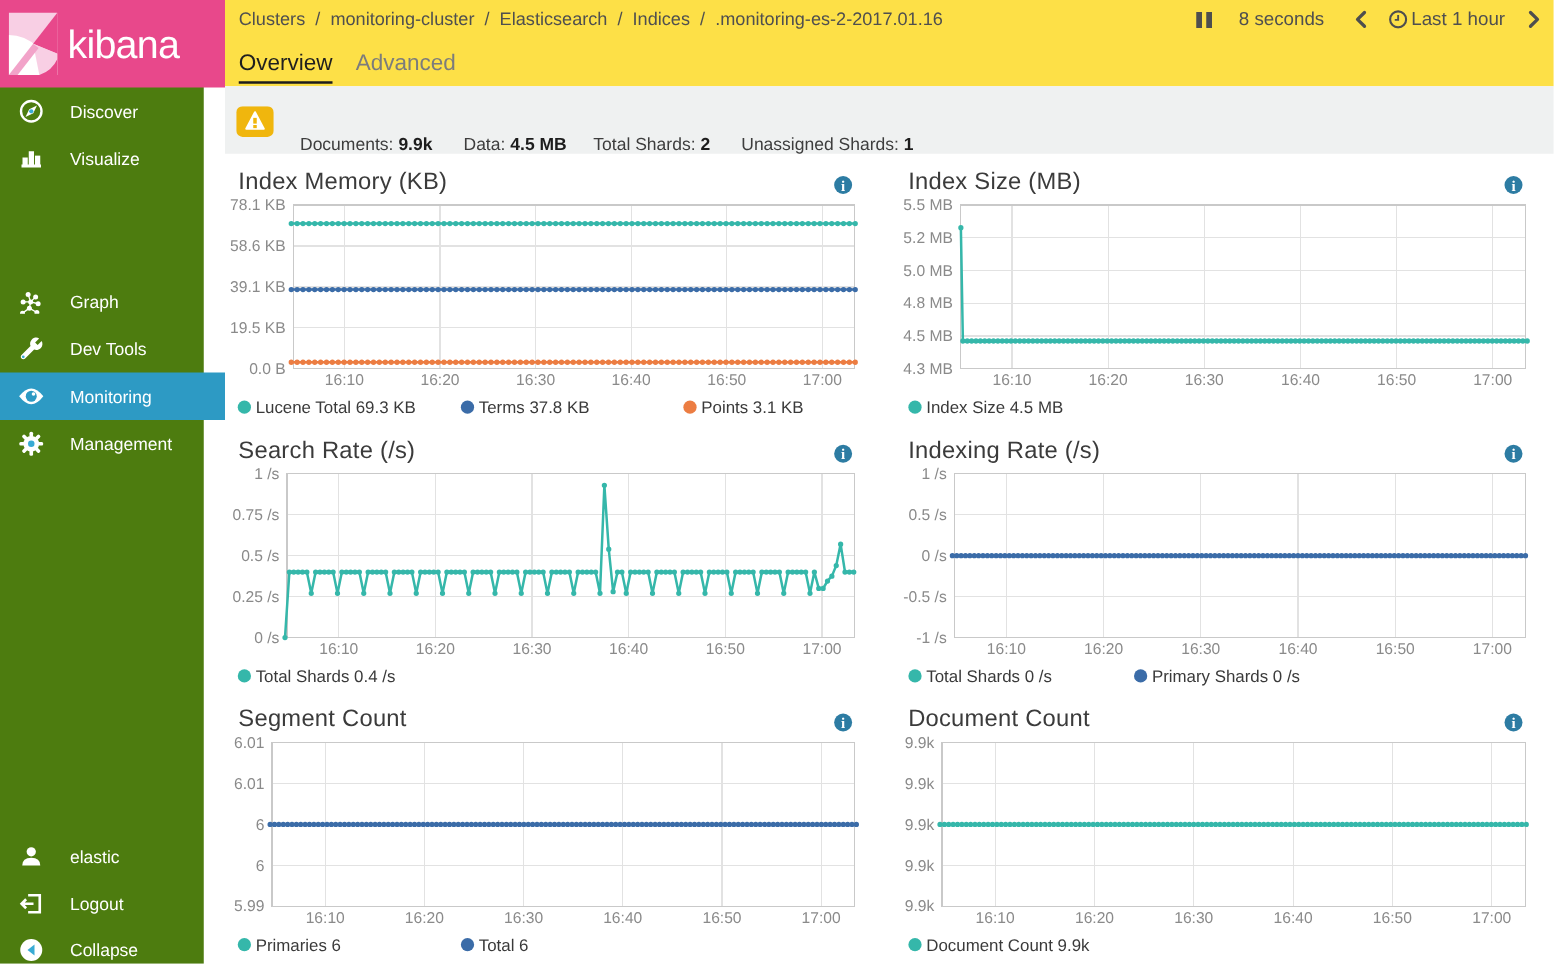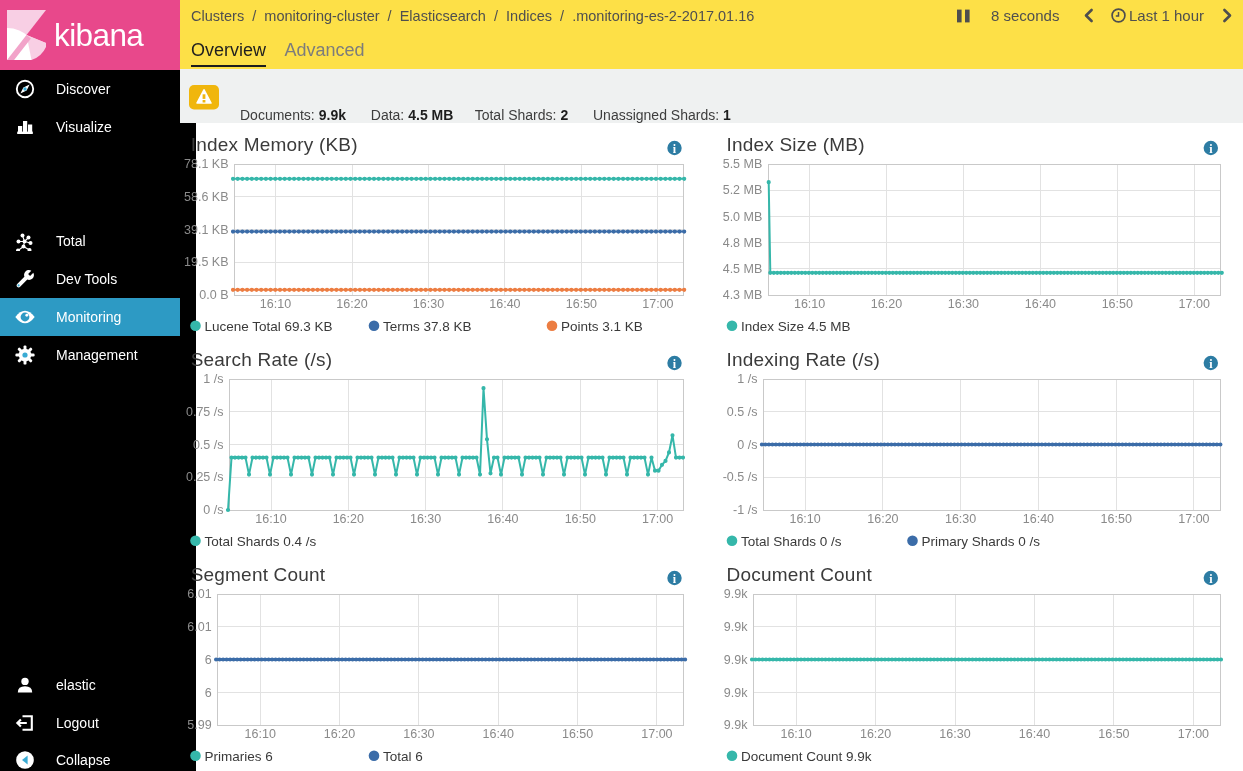--- a/index.html
+++ b/index.html
@@ -1,15 +1,15 @@
 <!DOCTYPE html>
 <html><head><meta charset="utf-8"><style>
 *{box-sizing:border-box;margin:0;padding:0}
 body{width:1243px;height:771px;font-family:"Liberation Sans",sans-serif;background:#fff;overflow:hidden;position:relative}
-.side{position:absolute;left:0;top:0;width:196px;height:771px;background:#000000}
+.side{position:absolute;left:0;top:0;width:163px;height:771px;background:#4d7c0f}
 .logo{position:absolute;left:0;top:0;width:180px;height:70px;background:#e8488b}
 .logo .wd{position:absolute;left:54px;top:20px;color:#fff;font-size:31.5px;line-height:31.5px;letter-spacing:-0.6px}
 .ni{position:absolute;left:0;width:180px;height:38px;color:#fff;font-size:14px}
 .ni.hl{background:#2d9ac4}
 .ni .ic{position:absolute;left:15px;top:9px;width:20px;height:20px}
 .ni .lb{position:absolute;left:56px;top:0;line-height:38px}
 .hdr{position:absolute;left:180px;top:0;width:1063px;height:69px;background:#fde047}
 .bc{position:absolute;left:11px;top:8px;font-size:14.5px;color:#4f4f4f}
 .tab1{position:absolute;left:11px;top:40px;font-size:18px;color:#1f1f1f;padding-bottom:4px;border-bottom:2.5px solid #1d1d1d}
 .tab2{position:absolute;left:104.5px;top:40px;font-size:18px;color:#7c7c7c}
@@ -53,21 +53,21 @@
           <path d="M7.5 4.5 L9.5 10.5 M3.5 10.5 L9.5 10.5 M13.5 6.5 L9.5 10.5 M9.5 10.5 L15.5 12 M9.5 10.5 L8.5 15.5 M8.5 15.5 L3 19.5 M8.5 15.5 L14.5 19" stroke="#fff" stroke-width="1.1" fill="none"></path>
           <circle cx="7.5" cy="4.5" r="2" fill="#fff"></circle>
           <circle cx="13.5" cy="6.5" r="2" fill="#fff"></circle>
           <circle cx="3.5" cy="10.5" r="2" fill="#fff"></circle>
           <circle cx="9.5" cy="10.5" r="2" fill="#fff"></circle>
           <circle cx="15.5" cy="12" r="2" fill="#fff"></circle>
           <circle cx="8.5" cy="15.5" r="2" fill="#fff"></circle>
           <circle cx="3" cy="19.5" r="2" fill="#fff"></circle>
           <circle cx="14.5" cy="19" r="2" fill="#fff"></circle>
         </svg></span>
-      <span class="lb">Total</span>
+      <span class="lb">Graph</span>
     </div>
 <div class="ni hl" style="top:298px">
       <span class="ic"><svg width="20" height="20" viewBox="0 0 20 20">
           <path d="M0.3 10 Q10 -2.6 19.7 10 Q10 22.6 0.3 10 Z" fill="#fff"></path>
           <circle cx="10" cy="10" r="4.4" fill="#2d9ac4"></circle>
           <circle cx="11.8" cy="8.2" r="1.45" fill="#fff"></circle>
         </svg></span>
       <span class="lb">Monitoring</span>
     </div>
 <div class="ni" style="top:260px">

